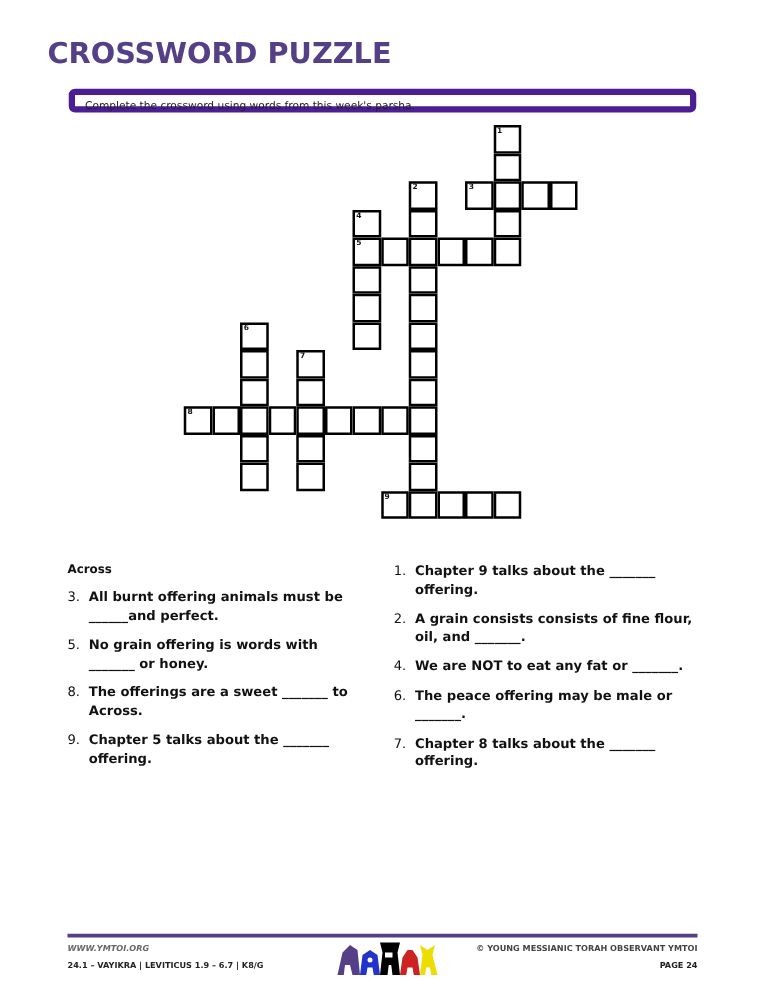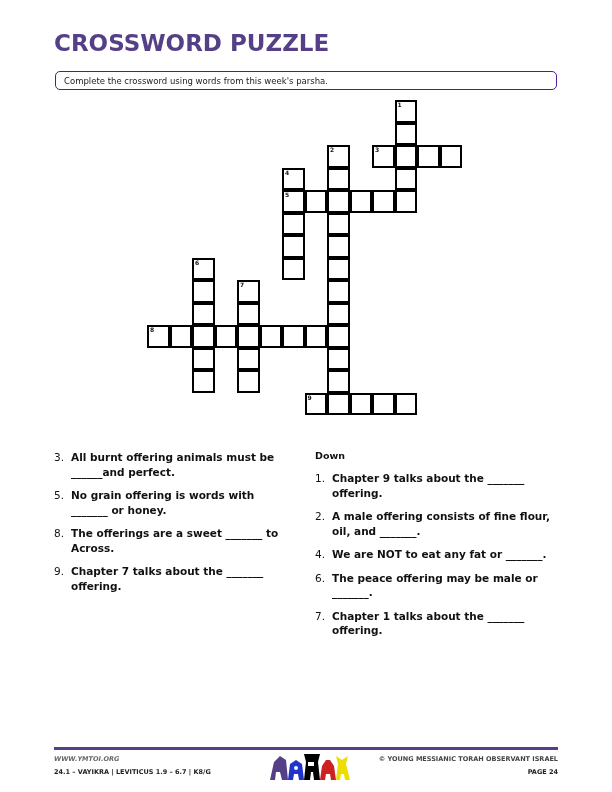--- a/index.html
+++ b/index.html
@@ -1,18 +1,18 @@
 <!DOCTYPE html>
 <html><head>
   <meta charset="utf-8">
   <style>
     html, body { margin: 0; padding: 0; background: #ffffff; }
     body { width: 612px; height: 792px; position: relative; overflow: hidden; font-family: "DejaVu Sans", sans-serif; color: #111; }
-    .title { position: absolute; left: 54px; top: 30px; font-family: "DejaVu Sans", sans-serif; font-weight: bold; font-size: 23px; color: #553f86; letter-spacing: 0px; }
-    .instructions { position: absolute; left: 55px; top: 71px; width: 502px; height: 19px; border: 1px solid #4c1d95; border-radius: 5px; box-sizing: border-box; font-size: 8.5px; line-height: 18px; padding-left: 8px; color: #222; }
+    .title { position: absolute; left: 38px; top: 30px; font-family: "DejaVu Sans", sans-serif; font-weight: bold; font-size: 23px; color: #553f86; letter-spacing: 0px; }
+    .instructions { position: absolute; left: 55px; top: 71px; width: 502px; height: 19px; border: 5px solid #4c1d95; border-radius: 5px; box-sizing: border-box; font-size: 8.5px; line-height: 18px; padding-left: 8px; color: #222; }
     .grid { position: absolute; left: 0; top: 0; width: 612px; height: 430px; }
     .cell { position: absolute; width: 22.5px; height: 22.5px; box-sizing: border-box; border: 2px solid #000; background: #fff; margin-left: -1px; margin-top: -1px; }
     .cell .num { position: absolute; left: 1px; top: -1px; font-size: 6px; font-weight: bold; line-height: 8px; }
     .clues-col { position: absolute; top: 450px; width: 240px; }
     .clues-col.across { left: 54px; }
     .clues-col.down { left: 315px; }
     .clues-head { font-weight: bold; font-size: 9.5px; margin-bottom: 10px; }
     .clue { display: flex; font-size: 10.5px; line-height: 14.5px; margin-bottom: 9px; }
     .clue .n { width: 17px; flex: none; }
     .clue .t { flex: 1; font-weight: bold; }
@@ -94,66 +94,66 @@
     <div class="cell" style="left: 305.5px; top: 326px;"></div>
     <div class="cell" style="left: 305.5px; top: 393.5px;">
       <span class="num">9</span>
     </div>
     <div class="cell" style="left: 350.5px; top: 393.5px;"></div>
     <div class="cell" style="left: 373px; top: 393.5px;"></div>
     <div class="cell" style="left: 395.5px; top: 393.5px;"></div>
   </div>
 
 <div class="clues-col across">
+  <div class="clues-head">Across</div>
   <div class="clue">
       <span class="n">3.</span>
       <span class="t">All burnt offering animals must be ______and perfect.</span>
     </div>
   <div class="clue">
       <span class="n">5.</span>
       <span class="t">No grain offering is words with _______ or honey.</span>
     </div>
   <div class="clue">
       <span class="n">8.</span>
       <span class="t">The offerings are a sweet _______ to Across.</span>
     </div>
   <div class="clue">
       <span class="n">9.</span>
-      <span class="t">Chapter 7 talks about the _______ offering.</span>
+      <span class="t">Chapter 5 talks about the _______ offering.</span>
     </div>
 </div>
 
 <div class="clues-col down">
-  <div class="clues-head">Down</div>
   <div class="clue">
       <span class="n">1.</span>
       <span class="t">Chapter 9 talks about the _______ offering.</span>
     </div>
   <div class="clue">
       <span class="n">2.</span>
-      <span class="t">A male offering consists of fine flour, oil, and _______.</span>
+      <span class="t">A grain consists consists of fine flour, oil, and _______.</span>
     </div>
   <div class="clue">
       <span class="n">4.</span>
       <span class="t">We are NOT to eat any fat or _______.</span>
     </div>
   <div class="clue">
       <span class="n">6.</span>
       <span class="t">The peace offering may be male or _______.</span>
     </div>
   <div class="clue">
       <span class="n">7.</span>
-      <span class="t">Chapter 1 talks about the _______ offering.</span>
+      <span class="t">Chapter 8 talks about the _______ offering.</span>
     </div>
 </div>
 
 <div class="footer-line"></div>
 <div class="foot url">WWW.YMTOI.ORG</div>
 <div class="foot info">24.1 – VAYIKRA  |  LEVITICUS 1.9 – 6.7  |  K8/G</div>
-<div class="foot copy">© YOUNG MESSIANIC TORAH OBSERVANT ISRAEL</div>
+<div class="foot copy">© YOUNG MESSIANIC TORAH OBSERVANT YMTOI</div>
 <div class="foot page">PAGE 24</div>
 
 <svg class="logo" viewBox="0 0 84 32">
   <path d="M2 30 L6 12 L12 6 L18 10 L20 30 L14 30 L12 22 L8 22 L7 30 Z" fill="#553f86"></path>
   <path d="M20 30 L22 14 L28 10 L34 14 L36 30 L31 30 L30 24 L26 24 L25 30 Z" fill="#2233cc"></path>
   <circle cx="28" cy="18" r="2" fill="#fff"></circle>
   <path d="M36 30 L38 12 L36 4 L52 4 L50 12 L52 30 L46 30 L45 22 L43 22 L42 30 Z" fill="#000"></path>
   <rect x="40" y="12" width="6" height="4" fill="#fff"></rect>
   <path d="M52 30 L54 16 L58 10 L62 10 L66 16 L68 30 L63 30 L62 24 L58 24 L57 30 Z" fill="#cc2222"></path>
   <path d="M68 30 L70 14 L68 6 L74 10 L80 6 L78 14 L82 30 L77 30 L76 24 L73 24 L72 30 Z" fill="#eedd00"></path>

